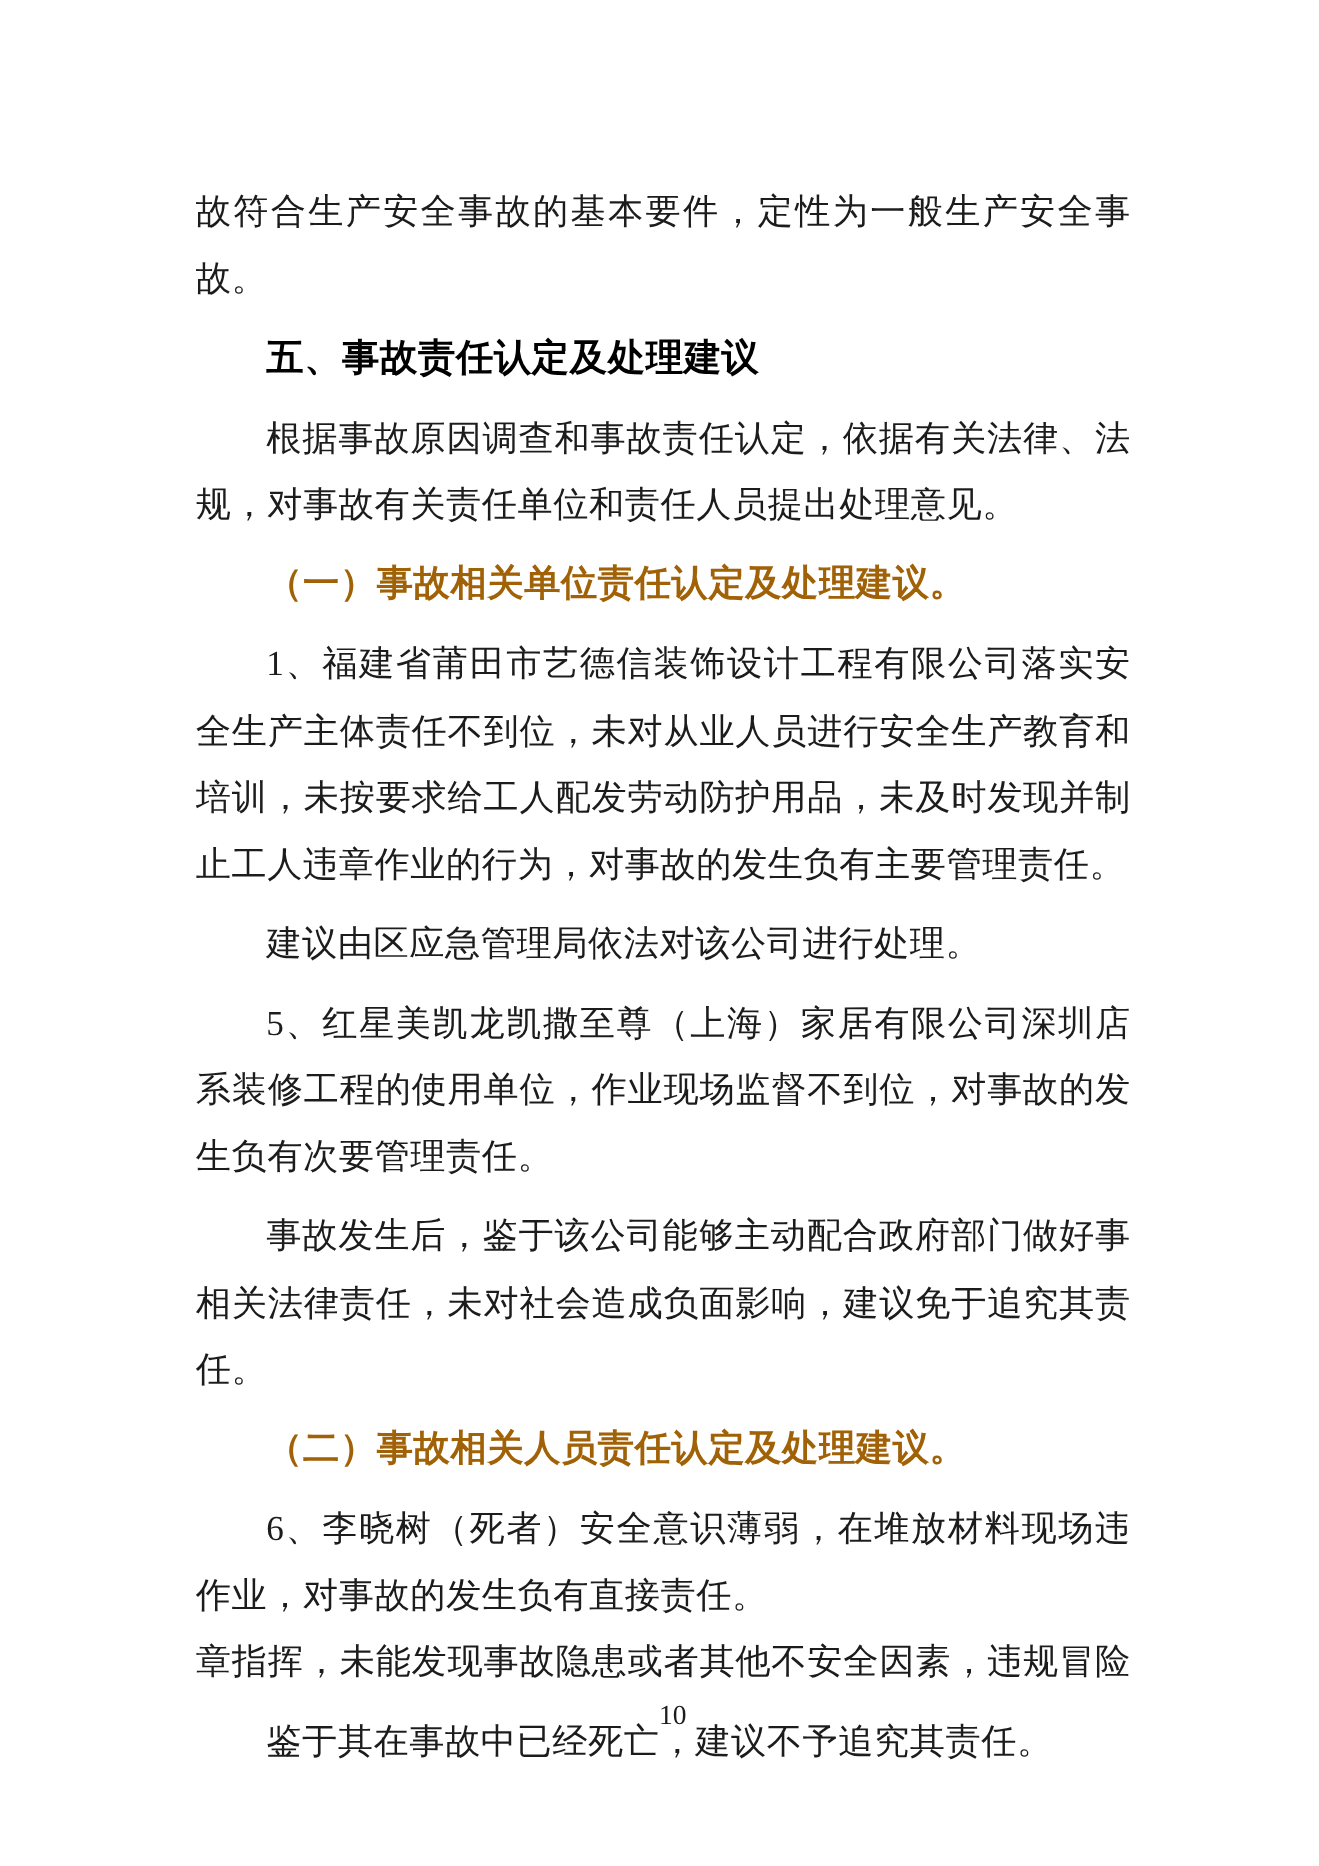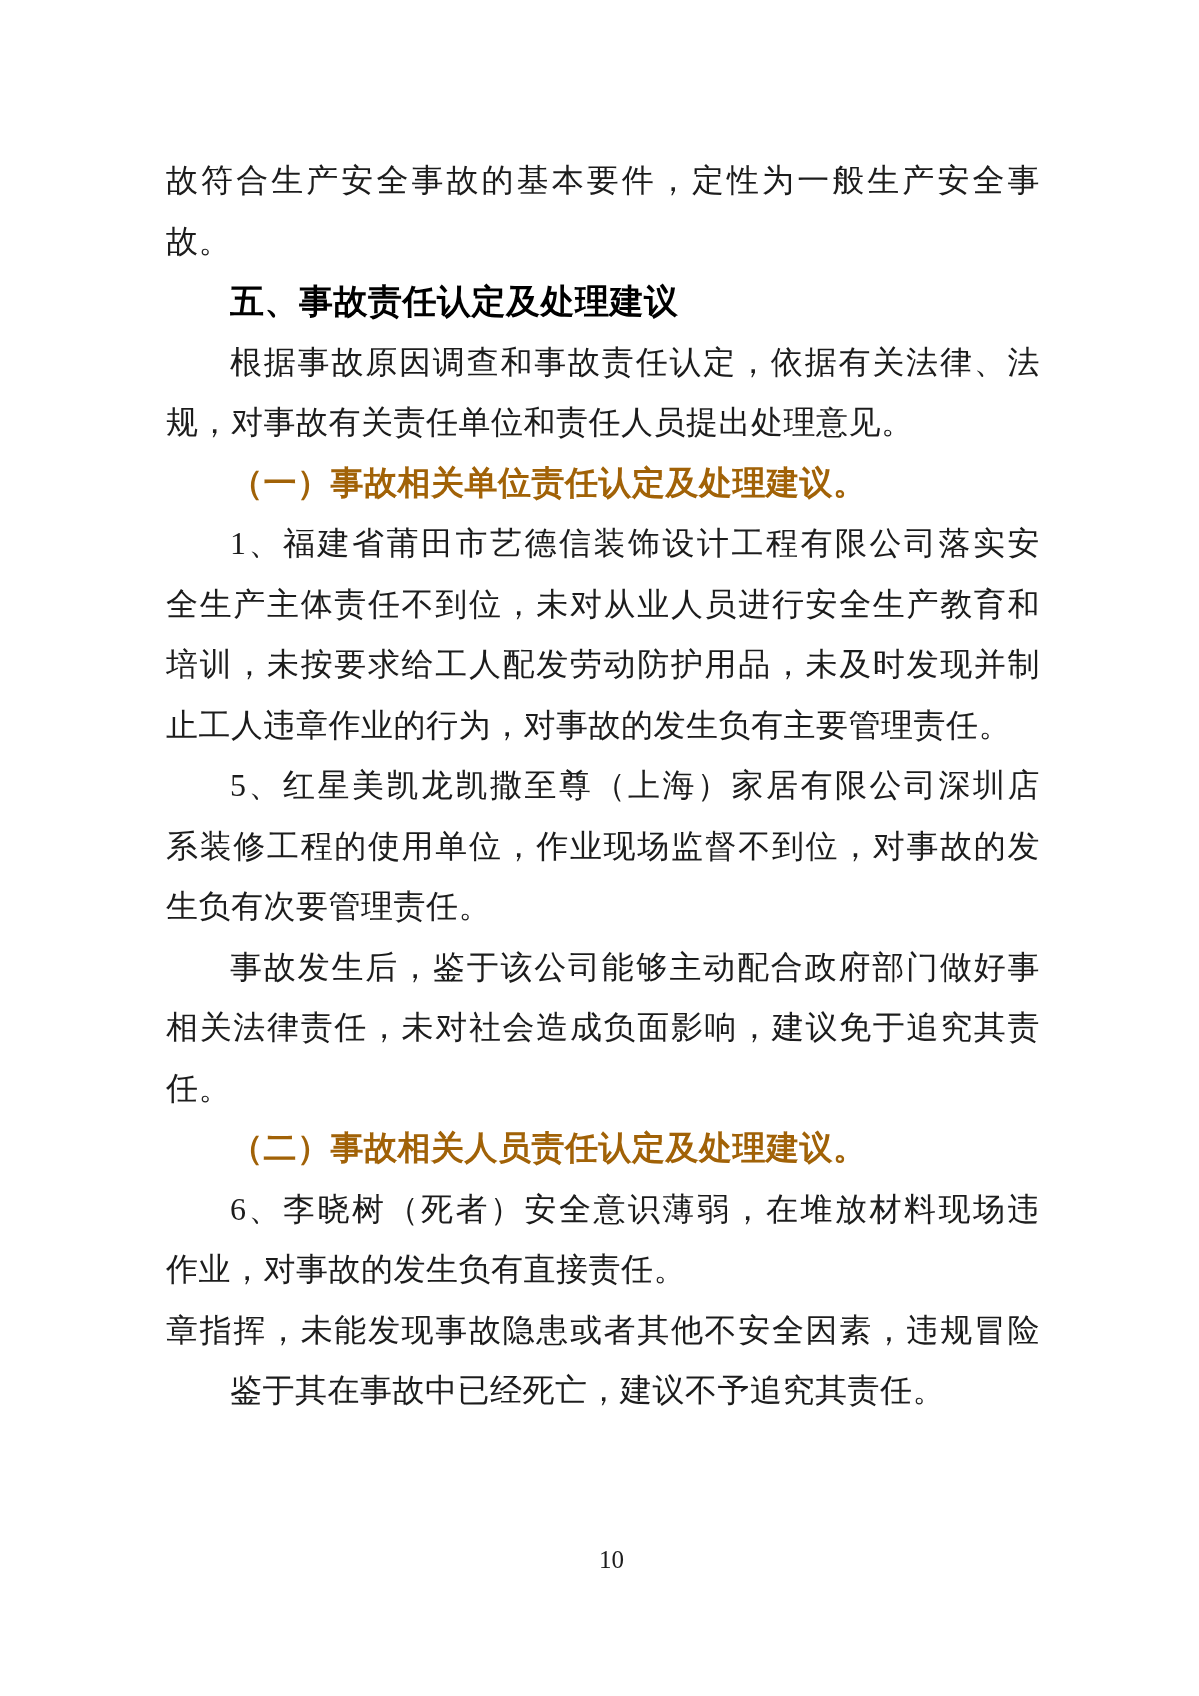--- a/index.html
+++ b/index.html
@@ -15,21 +15,21 @@
     overflow: hidden;
     font-family: "Liberation Serif", "DejaVu Serif", serif;
     color: #1c1c1c;
   }
   .doc-body {
     position: absolute;
     left: 166px;
     top: 150px;
     width: 874px;
   }
-  .para { margin: 0; padding: 0; }
+  .para { margin: 12px; padding: 0; }
   .line {
     height: 60.5px;
     line-height: 60.5px;
     font-size: 32px;
     letter-spacing: 0.5px;
     overflow: hidden;
   }
   .line.fill {
     text-align: justify;
     text-align-last: justify;
@@ -79,20 +79,23 @@
       <div class="para heading2">
         <div class="line indent">（一）事故相关单位责任认定及处理建议。</div>
       </div>
       <div class="para body">
         <div class="line fill indent">1、福建省莆田市艺德信装饰设计工程有限公司落实安</div>
         <div class="line fill">全生产主体责任不到位，未对从业人员进行安全生产教育和</div>
         <div class="line fill">培训，未按要求给工人配发劳动防护用品，未及时发现并制</div>
         <div class="line">止工人违章作业的行为，对事故的发生负有主要管理责任。</div>
       </div>
       <div class="para body">
+        <div class="line indent">建议由区应急管理局依法对该公司进行处理。</div>
+      </div>
+      <div class="para body">
         <div class="line fill indent">5、红星美凯龙凯撒至尊（上海）家居有限公司深圳店</div>
         <div class="line fill">系装修工程的使用单位，作业现场监督不到位，对事故的发</div>
         <div class="line">生负有次要管理责任。</div>
       </div>
       <div class="para body">
         <div class="line fill indent">事故发生后，鉴于该公司能够主动配合政府部门做好事</div>
         <div class="line fill">相关法律责任，未对社会造成负面影响，建议免于追究其责</div>
         <div class="line">任。</div>
       </div>
       <div class="para heading2">

